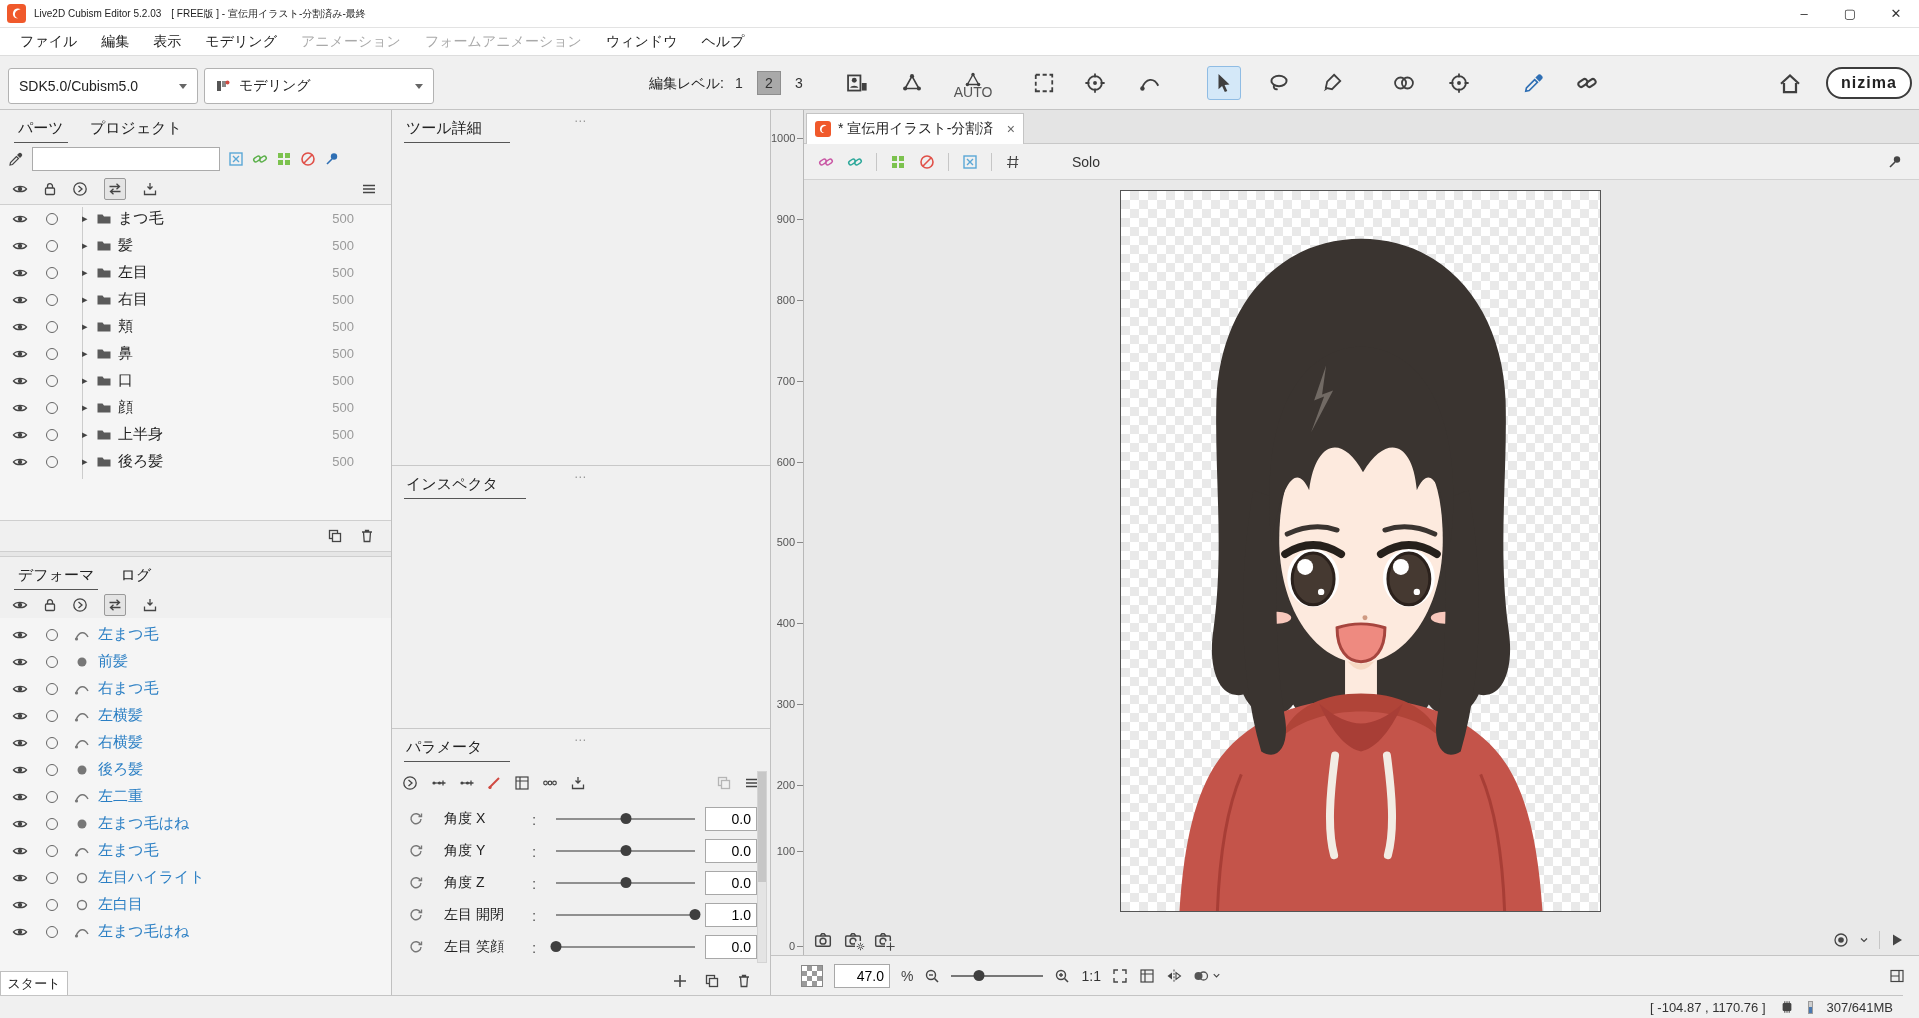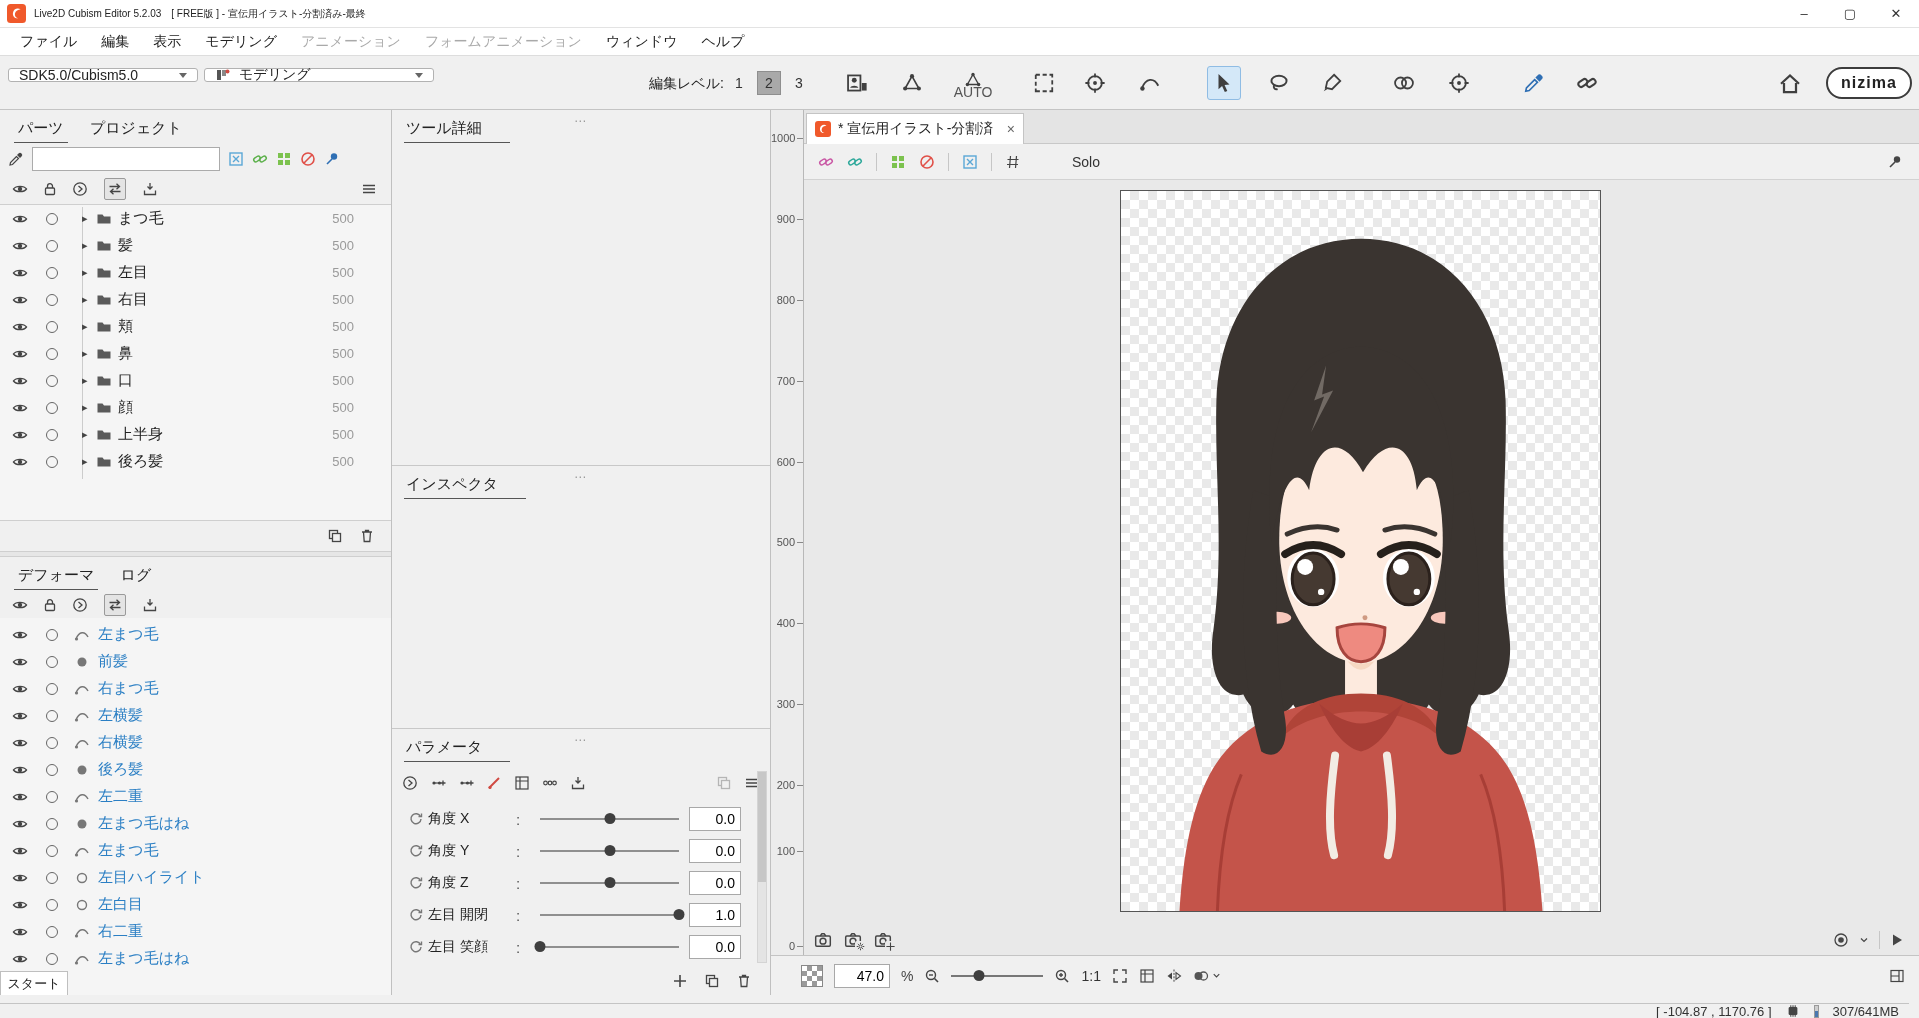--- a/index.html
+++ b/index.html
@@ -16,21 +16,21 @@
   .win-btns{margin-left:auto;display:flex;height:100%}
   .win-btn{width:46px;display:flex;align-items:center;justify-content:center;font-size:13px;color:#333}
 
   
   .menubar{height:28px;background:#fff;display:flex;align-items:center;padding-left:8px;border-bottom:1px solid #ddd}
   .menu-item{padding:0 12px;font-size:14px;color:#222}
   .menu-item.disabled{color:#a9a9a9}
 
   
   .toolbar{height:54px;background:#f0f0f0;border-bottom:1px solid #c4c4c4;position:relative}
-  .select{height:14px;background:#fff;border:1px solid #b2b2b2;border-radius:3px;display:flex;align-items:center;padding:0 10px;font-size:14px;gap:8px}
+  .select{height:36px;background:#fff;border:1px solid #b2b2b2;border-radius:3px;display:flex;align-items:center;padding:0 10px;font-size:14px;gap:8px}
   .caret{width:0;height:0;border-left:4px solid transparent;border-right:4px solid transparent;border-top:5px solid #666;margin-left:auto}
   .lvl{width:24px;height:24px;display:flex;align-items:center;justify-content:center;font-size:14px;color:#333}
   .lvl.active{background:#a9a9a9;border:1px solid #8e8e8e}
   .tbtn{width:34px;height:34px;border-radius:3px;display:flex;align-items:center;justify-content:center;color:#3f3f3f}
   .tbtn svg{width:22px;height:22px}
   .tbtn.selected{background:#d4e8f8;border:1px solid #8fbce4}
   .auto-stack{display:flex;flex-direction:column;align-items:center;justify-content:center}
   .auto-lbl{font-size:14px;color:#555;line-height:7px}
   .nizima{height:32px;border:2px solid #3c3c3c;border-radius:17px;background:#fff;display:flex;align-items:center;justify-content:center;font-weight:700;letter-spacing:1px;font-size:16px;color:#222}
 
@@ -72,21 +72,21 @@
   .mid-sec{position:absolute;left:0;right:0}
   .sec-tool{top:0;height:355px}
   .sec-insp{top:355px;height:263px;border-top:1px solid #c8c8c8}
   .sec-par{top:618px;bottom:0;border-top:1px solid #c8c8c8}
   .dots{position:absolute;top:4px;left:50%;transform:translateX(-50%);color:#9a9a9a;font-size:12px;letter-spacing:2px}
   .par-toolbar{height:34px;display:flex;align-items:center;gap:12px;padding:0 10px;margin-top:4px}
   .par-toolbar .sp{flex:1}
   .param-rows{position:relative;margin-top:3px}
   .param-row{height:32px;display:flex;align-items:center}
   .param-row .cyc{margin-left:16px;color:#777}
-  .plabel{width:88px;margin-left:4px;font-size:14px;color:#222}
+  .plabel{width:88px;margin-left:20px;font-size:14px;color:#222}
   .pcolon{width:12px;color:#555}
   .ptrack{width:139px;height:2px;background:#8f8f8f;position:relative;margin-left:12px}
   .pdot{position:absolute;top:-5px;width:11px;height:11px;border-radius:50%;background:#3f3f3f;transform:translateX(-50%)}
   .pval{width:52px;height:24px;border:1px solid #a8a8a8;background:#fff;text-align:right;padding-right:5px;font-size:14px;margin-left:10px}
   .par-foot{position:absolute;left:0;right:0;bottom:0;height:28px;display:flex;align-items:center;justify-content:flex-end;gap:16px;padding-right:18px;color:#454545}
   .pscroll{position:absolute;right:3px;top:42px;bottom:32px;width:10px;background:#e4e4e4;border:1px solid #d4d4d4}
   .pthumb{width:100%;height:110px;background:#c7c7c7}
 
   
   .canvas-panel{position:absolute;left:771px;top:110px;right:0;bottom:23px;background:#ececec}
@@ -111,21 +111,21 @@
   .swatch{width:22px;height:22px;border:1px solid #888;background-color:#fff;
     background-image:linear-gradient(45deg,#9a9a9a 25%,transparent 25%,transparent 75%,#9a9a9a 75%),linear-gradient(45deg,#9a9a9a 25%,transparent 25%,transparent 75%,#9a9a9a 75%);
     background-size:10px 10px;background-position:0 0,5px 5px}
   .zoomval{width:56px;height:24px;border:1px solid #a8a8a8;background:#fff;text-align:right;padding-right:5px;font-size:14px}
   .zslider{width:92px;height:2px;background:#777;position:relative}
   .zdot{position:absolute;left:30%;top:-5px;width:11px;height:11px;border-radius:50%;background:#3f3f3f;transform:translateX(-50%)}
   .scale11{font-size:14px;color:#333}
   .onion{display:flex;align-items:center;gap:2px}
 
   
-  .statusbar{position:absolute;left:0;right:10px;bottom:0;height:15px;background:#f0f0f0;border-top:1px solid #c4c4c4;display:flex;align-items:center;justify-content:flex-end;gap:14px;padding-right:10px;font-size:13px;color:#333}
+  .statusbar{position:absolute;left:0;right:16px;bottom:0;height:23px;background:#f0f0f0;border-top:1px solid #c4c4c4;display:flex;align-items:center;justify-content:flex-end;gap:14px;padding-right:10px;font-size:13px;color:#333}
   .mem-meter{width:5px;height:13px;background:linear-gradient(to top,#4a78b0 55%,#cfcfcf 55%);border:1px solid #9a9a9a}
 </style>
 </head>
 <body>
 
 <svg width="0" height="0" style="position:absolute">
 <defs>
 <symbol id="i-eye" viewBox="0 0 16 16">
         <path d="M1.5 8C4 4.5 12 4.5 14.5 8C12 11.5 4 11.5 1.5 8Z" fill="none" stroke="currentColor" stroke-width="1.3"></path>
         <circle cx="8" cy="8" r="2.2" fill="currentColor"></circle>
@@ -860,34 +860,20 @@
               <use href="#i-eye"></use>
             </svg>
           </span>
           <span class="radio"></span>
           <span class="iconbtn dico">
             <svg class="ic">
               <use href="#i-ring"></use>
             </svg>
           </span>
           <span class="lbl">左白目</span>
-        </div>
-      <div class="def-row">
-          <span class="iconbtn eye">
-            <svg class="ic">
-              <use href="#i-eye"></use>
-            </svg>
-          </span>
-          <span class="radio"></span>
-          <span class="iconbtn dico">
-            <svg class="ic">
-              <use href="#i-curve"></use>
-            </svg>
-          </span>
-          <span class="lbl">右二重</span>
         </div>
       <div class="def-row">
           <span class="iconbtn eye">
             <svg class="ic">
               <use href="#i-eye"></use>
             </svg>
           </span>
           <span class="radio"></span>
           <span class="iconbtn dico">
             <svg class="ic">

